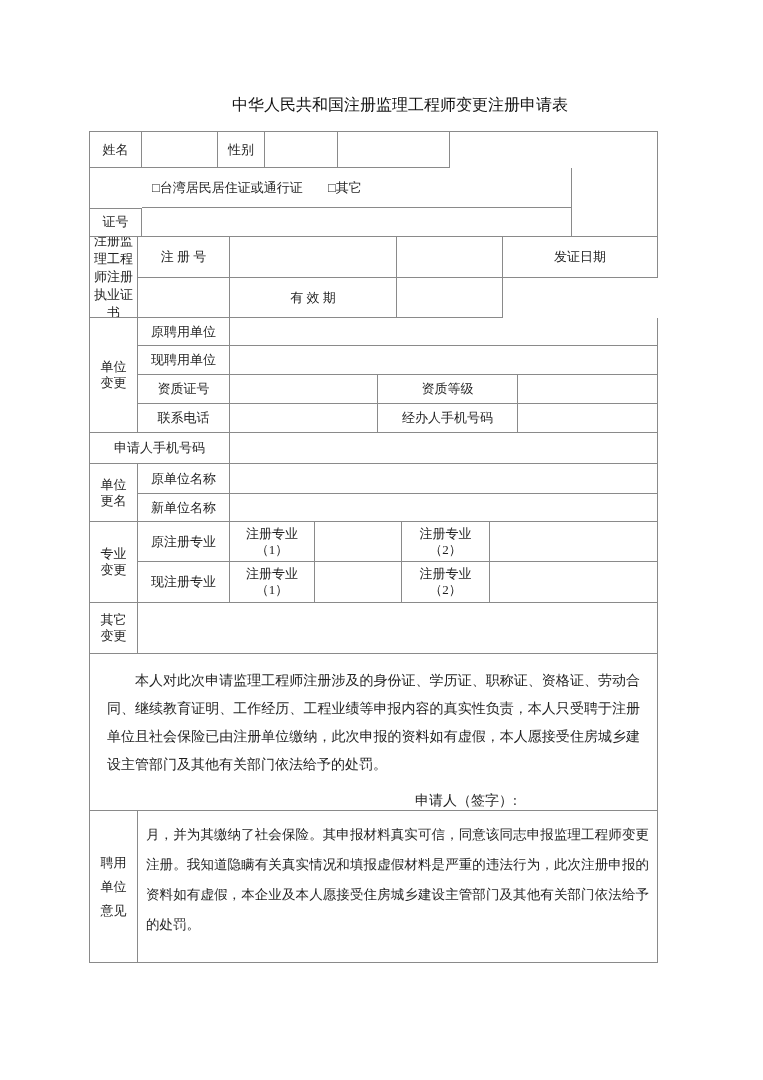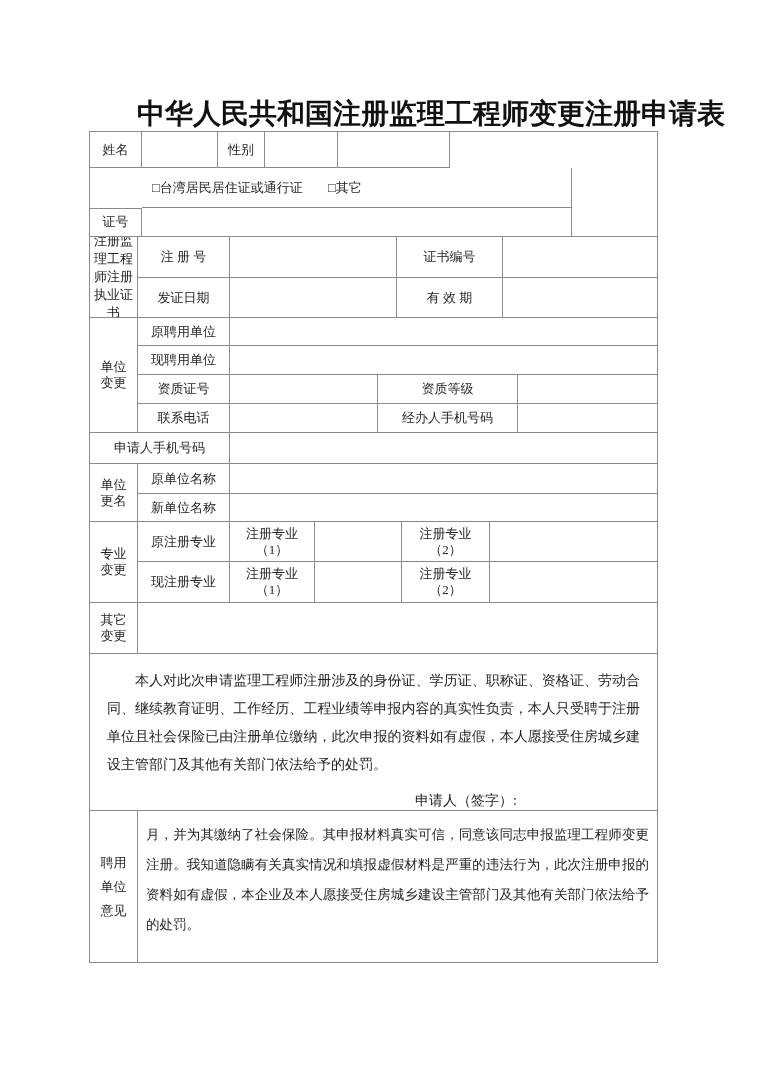--- a/index.html
+++ b/index.html
@@ -10,22 +10,22 @@
     font-family:"Liberation Serif","DejaVu Serif",serif;
     color:#1f1f1f;
     overflow:hidden;
   }
   .title{
     position:absolute;
     left:95px;width:568px;top:95px;height:30px;
     text-align:center;
     padding-left:42px;
     box-sizing:border-box;
-    font-size:28px;
-    font-weight:bold;
+    font-size:16px;
+    font-weight:normal;
     letter-spacing:0px;
     color:#111;
     white-space:nowrap;
   }
   .form{
     position:absolute;
     left:89px;top:131px;
     width:568px;height:831px;
     border-top:1px solid #8a8a8a;
     border-left:1px solid #8a8a8a;
@@ -123,21 +123,20 @@
     </div>
 
     <div class="blk" style="grid-template-columns:48px 92px 167px 106px 155px;grid-template-rows:41px 40px;">
       <div class="c v lh15" style="grid-row:1/3;">注册监
 理工程
 师注册
 执业证
 书</div>
       <div class="c">注 册 号</div>
       <div class="c"></div>
-      <div class="c">证书编号</div>
       <div class="c"></div>
       <div class="c">发证日期</div>
       <div class="c"></div>
       <div class="c">有 效 期</div>
       <div class="c"></div>
     </div>
 
     <div class="blk" style="grid-template-columns:48px 92px 148px 140px 140px;grid-template-rows:28px 29px 29px 29px;">
       <div class="c v" style="grid-row:1/5;">单位
 变更</div>

